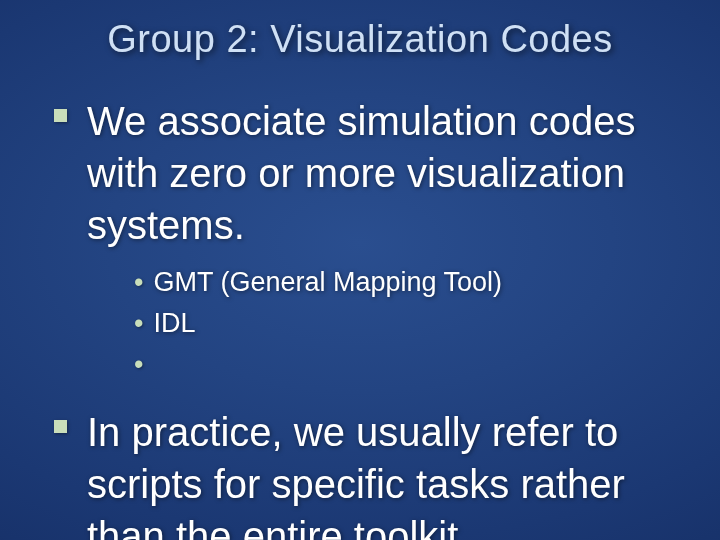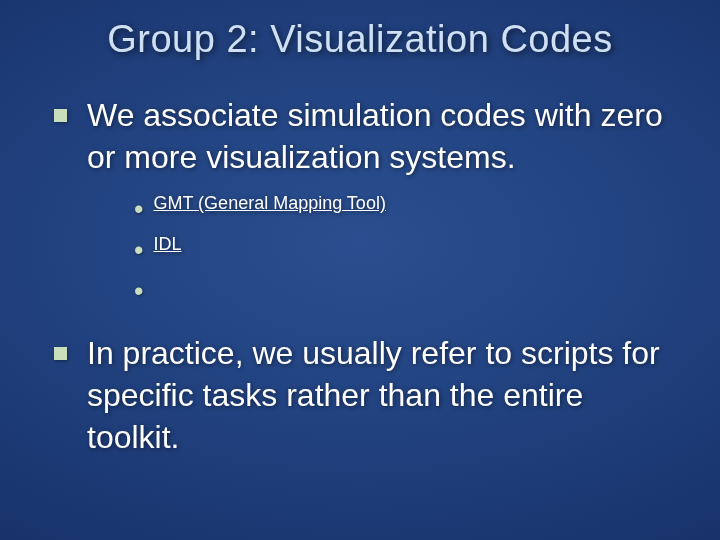--- a/index.html
+++ b/index.html
@@ -39,45 +39,44 @@
   .main-bullet {
     width: 13px;
     height: 13px;
     background: #c9deba;
     flex-shrink: 0;
     margin-top: 14px;
     margin-right: 20px;
     box-shadow: 1px 1px 3px rgba(0,0,0,0.4);
   }
   .main-text {
-    font-size: 32px;
+    font-size: 40px;
     line-height: 1.3;
     text-shadow: 1px 1px 4px rgba(0,0,0,0.5);
   }
   .sub-list {
     margin: 14px 0 24px 94px;
   }
   .sub-item {
     display: flex;
     align-items: flex-start;
     margin-bottom: 6px;
   }
   .sub-bullet {
     color: #c9deba;
     font-size: 27px;
     line-height: 1.3;
     margin-right: 10px;
     flex-shrink: 0;
     text-shadow: 1px 1px 3px rgba(0,0,0,0.4);
   }
   .sub-text {
-    font-size: 18px;
+    font-size: 27px;
     line-height: 1.3;
     text-shadow: 1px 1px 4px rgba(0,0,0,0.5);
-    text-decoration: underline;
   }
 </style>
 </head>
 <body>
 
 <div class="slide">
 
   <h1 class="title">Group 2: Visualization Codes</h1>
 
   <div class="main-item">

